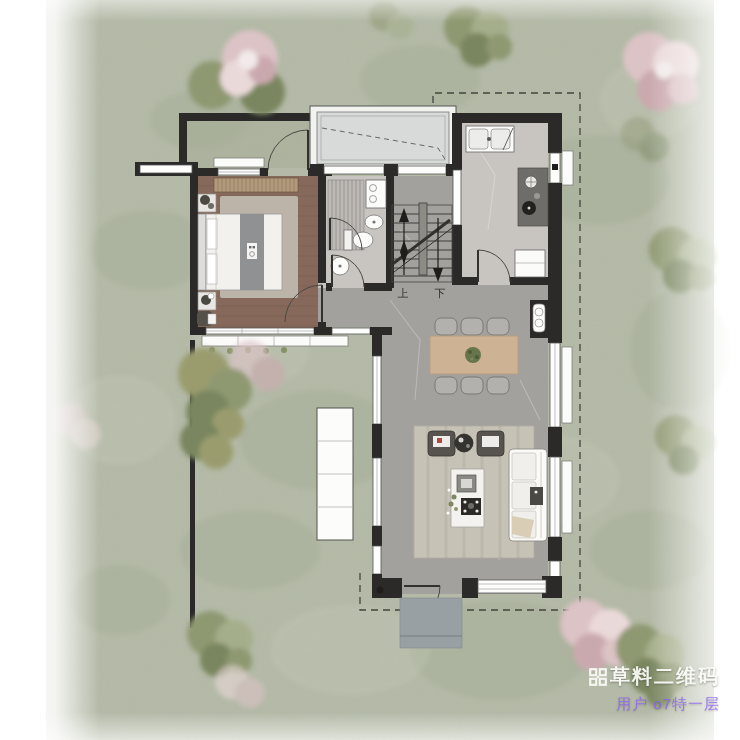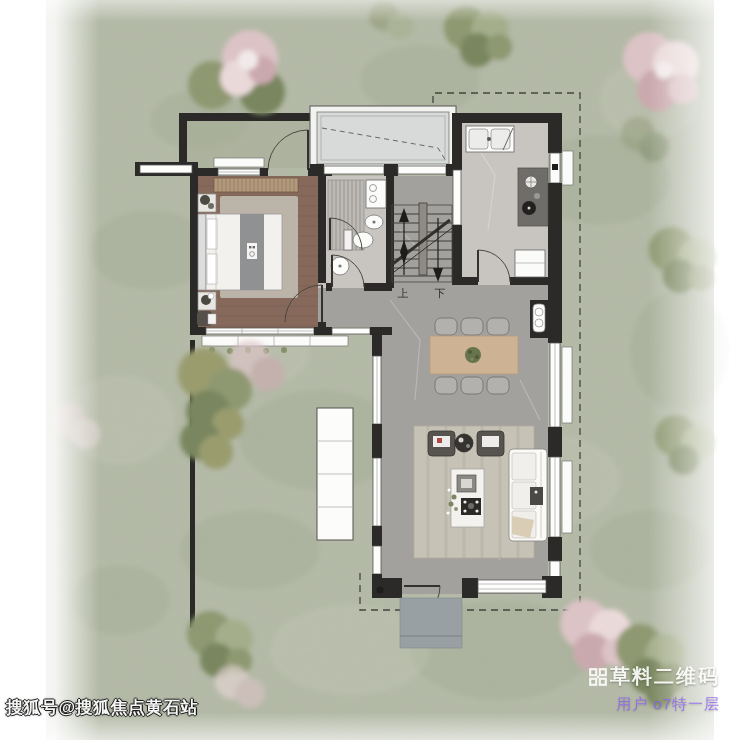--- a/index.html
+++ b/index.html
@@ -489,21 +489,20 @@
   </g>
 
   <g>
     <rect x="0" y="0" width="100" height="740" fill="url(#fadeL)"></rect>
     <rect x="648" y="0" width="92" height="740" fill="url(#fadeR)"></rect>
     <rect x="0" y="0" width="740" height="22" fill="url(#fadeT)"></rect>
     <rect x="0" y="712" width="740" height="28" fill="url(#fadeB)"></rect>
   </g>
 </svg>
 
-  <div class="wm-sohu">搜狐号@搜狐焦点黄石站</div>
   <div class="wm-caoliao">
     <div class="cl-row">
       <svg class="qr" width="20" height="20" viewBox="0 0 20 20">
         <g fill="none" stroke="#fbfbf9" stroke-width="2.2">
           <rect x="2.2" y="2.2" width="6" height="6"></rect>
           <rect x="11.8" y="2.2" width="6" height="6"></rect>
           <rect x="2.2" y="11.8" width="6" height="6"></rect>
           <rect x="11.8" y="11.8" width="6" height="6"></rect>
         </g>
         <rect x="8.8" y="8.8" width="2.4" height="2.4" fill="#fbfbf9"></rect>

